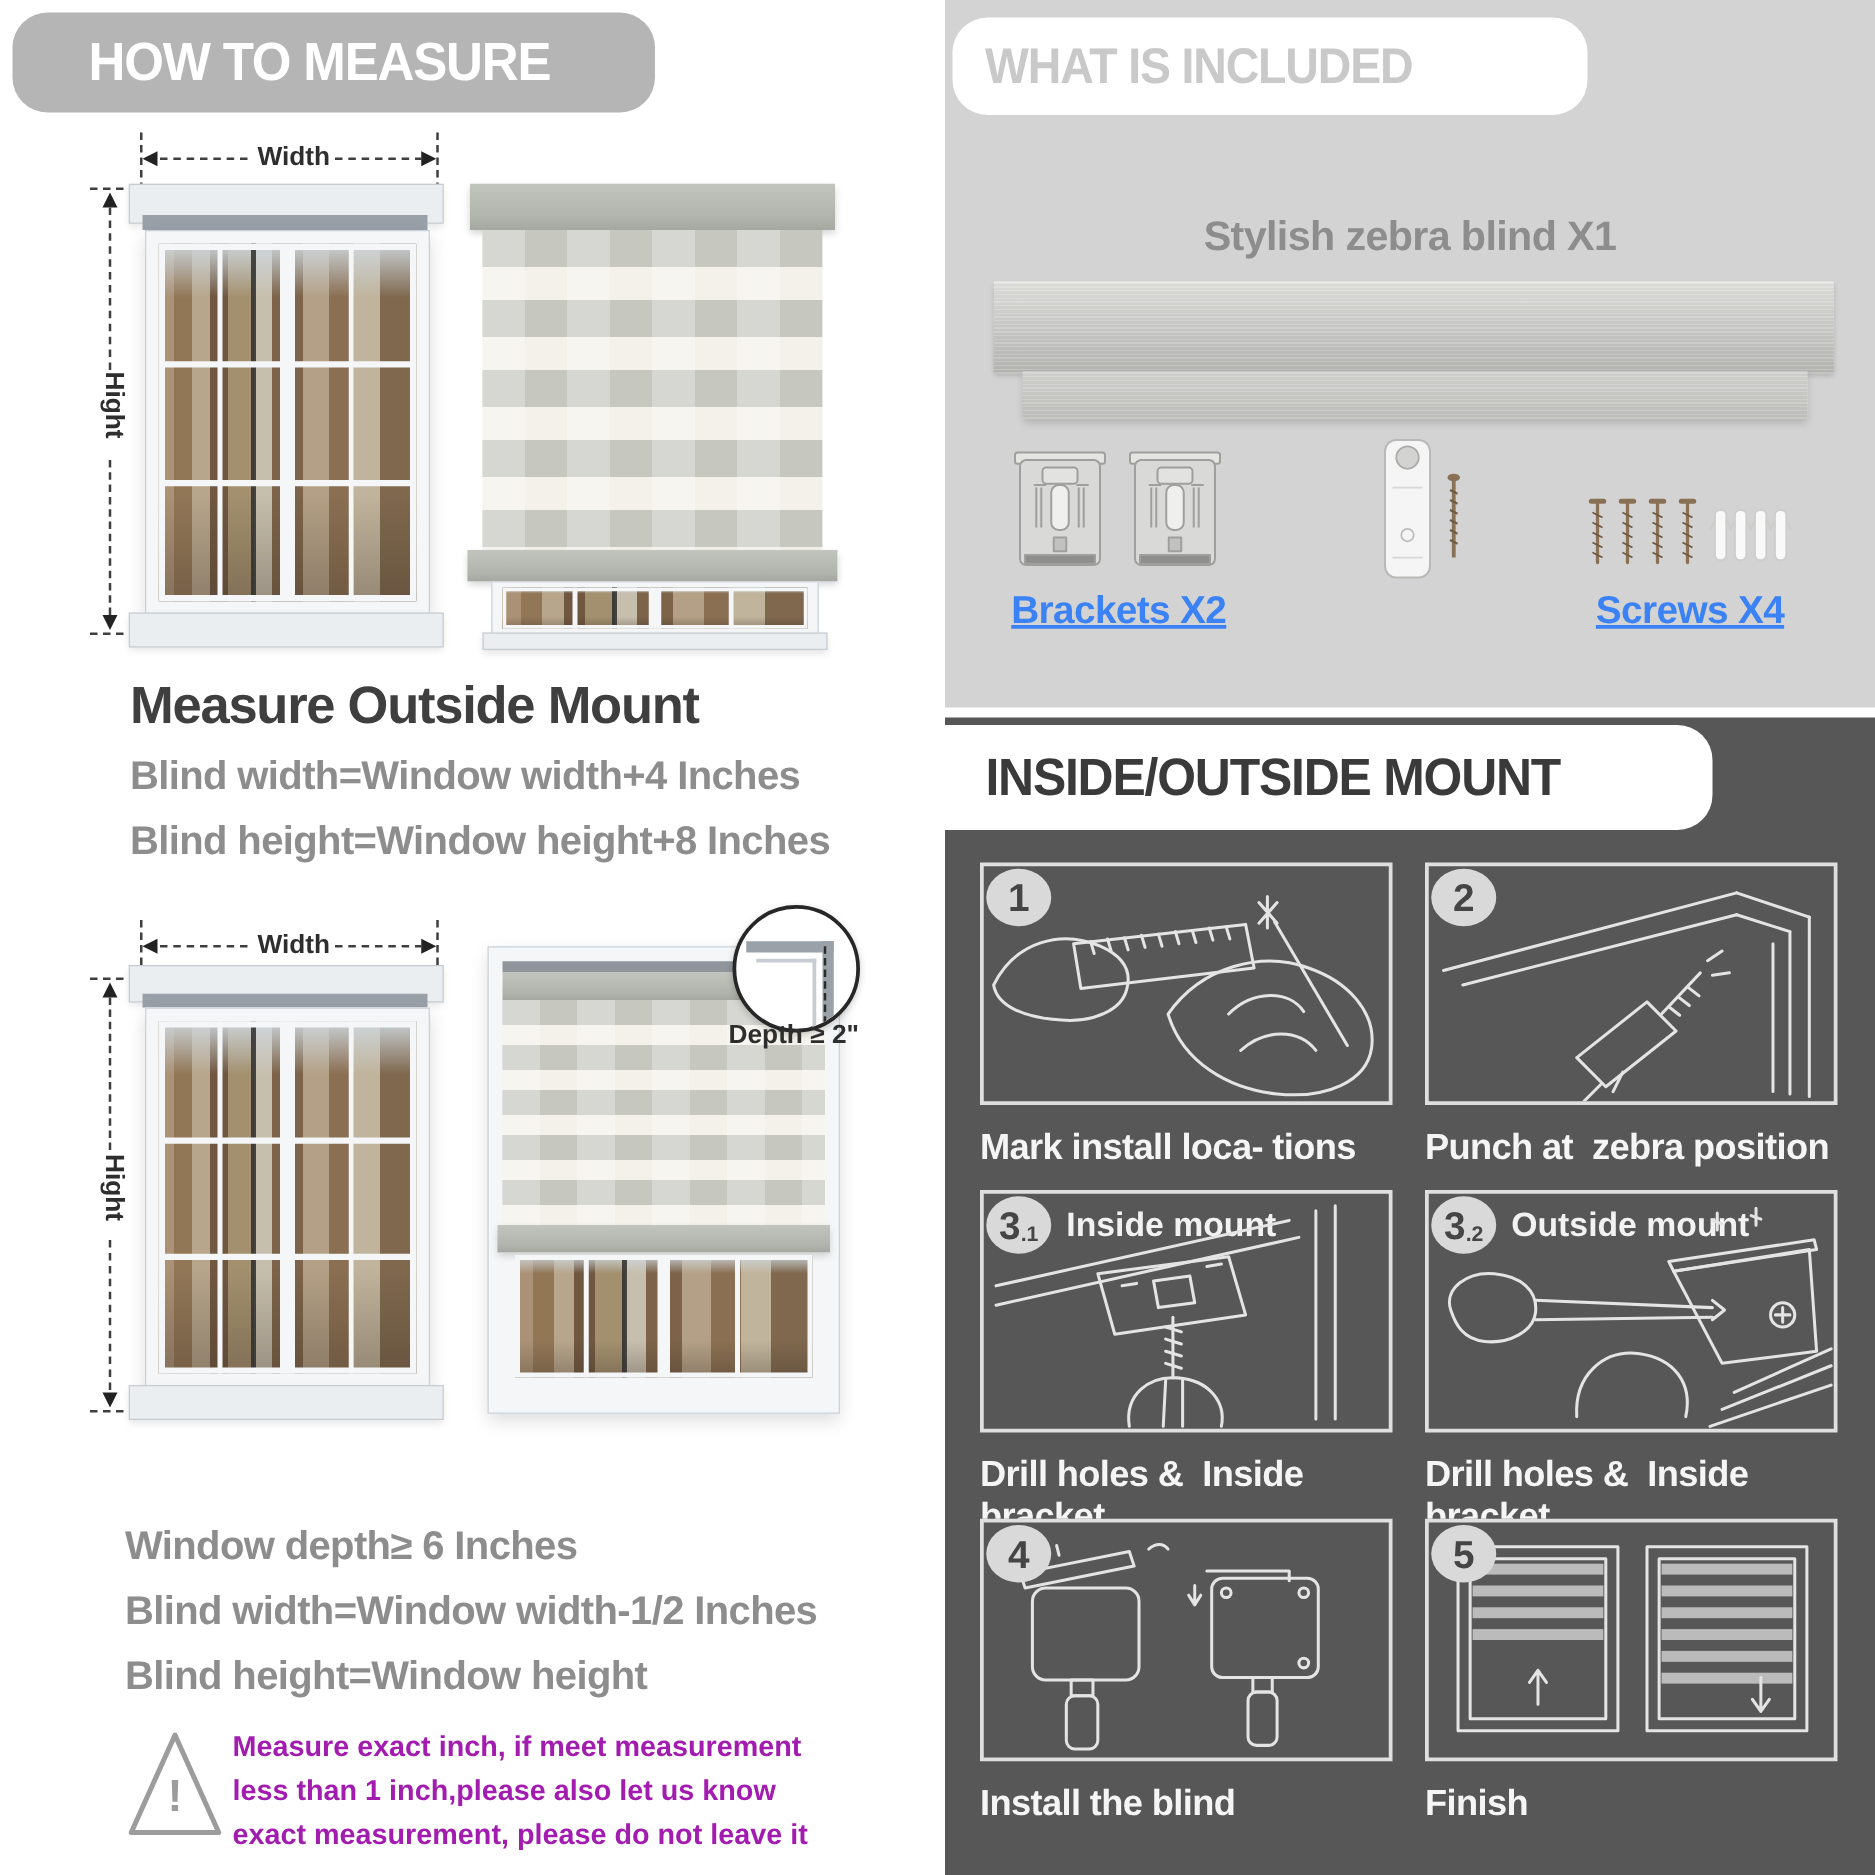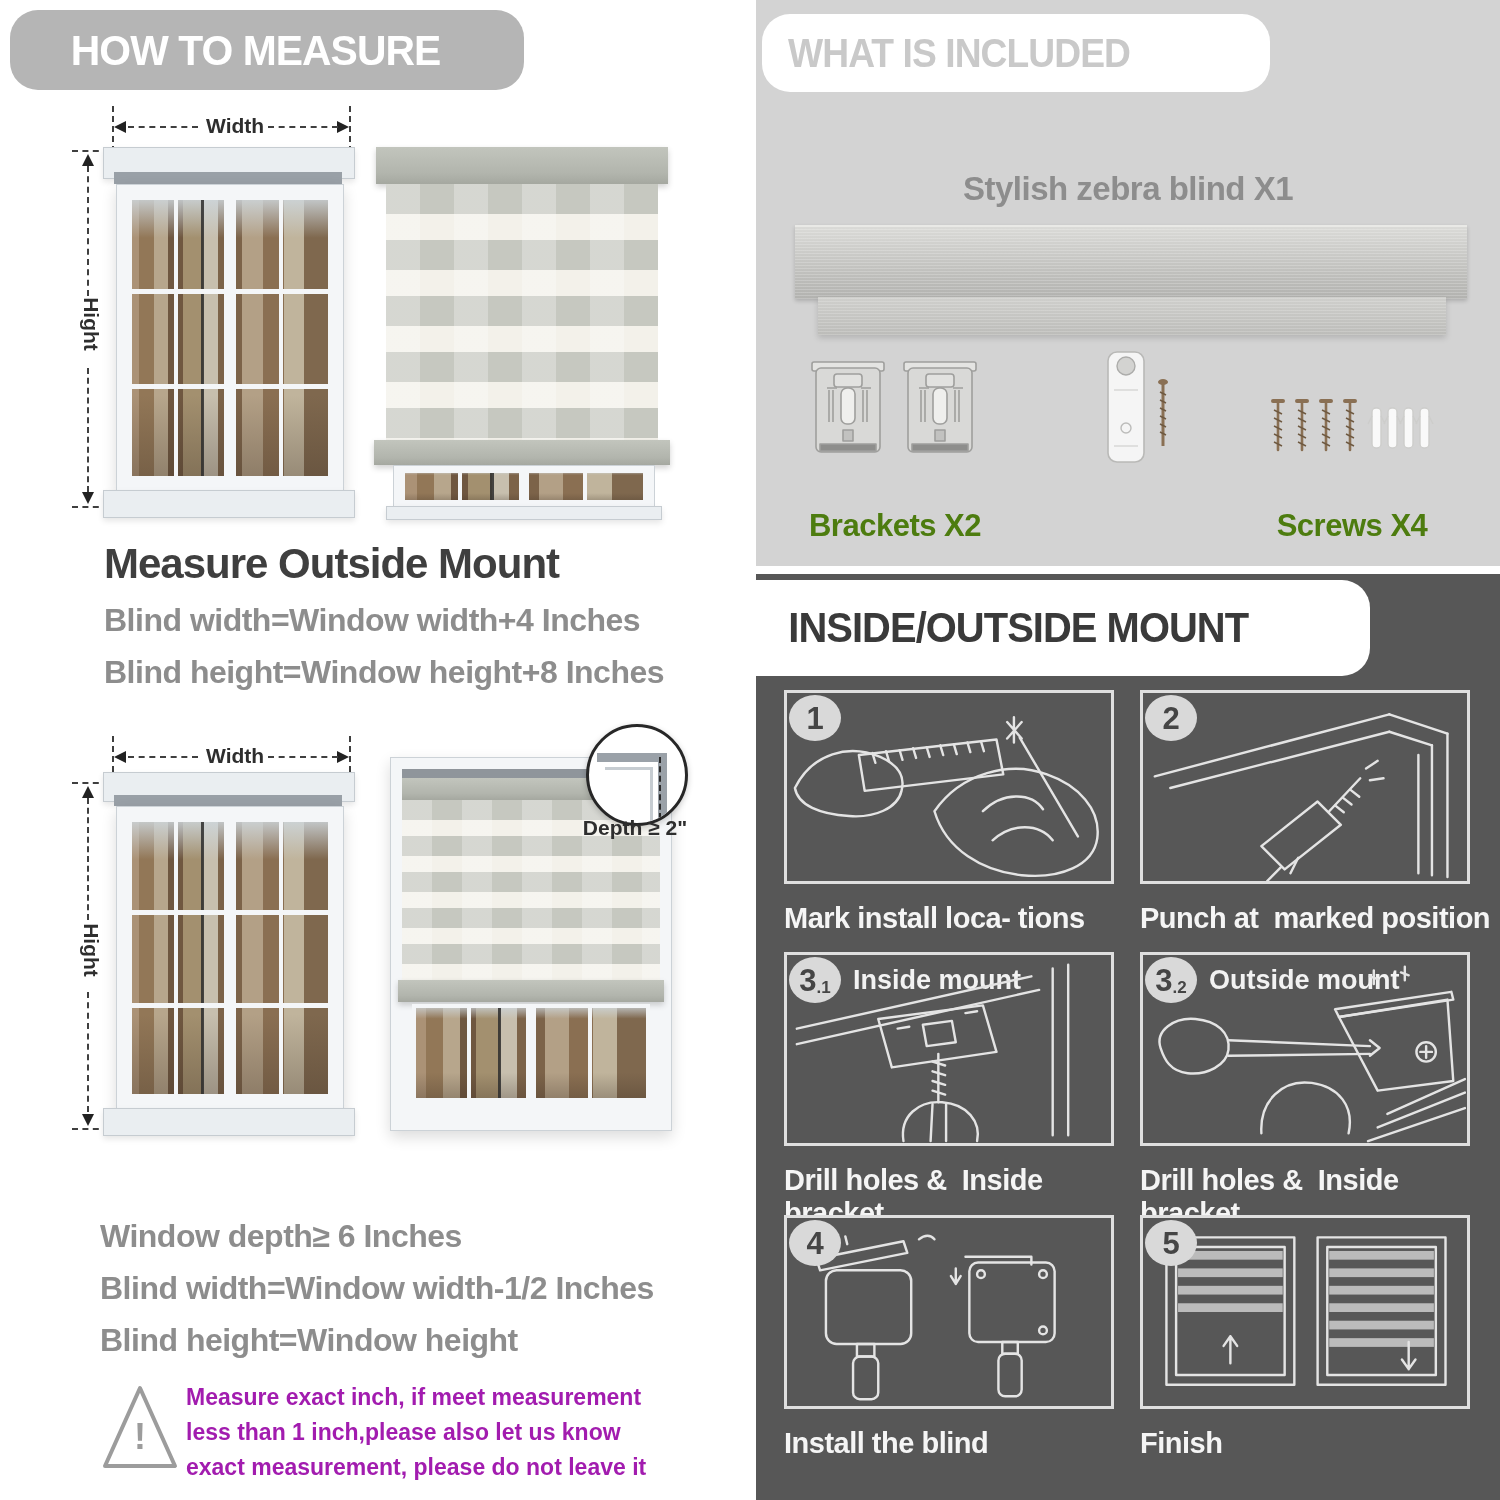--- a/index.html
+++ b/index.html
@@ -81,23 +81,23 @@
   .headrail{position:absolute;left:795px;top:225px;width:672px;height:72px;
     background:
       repeating-linear-gradient(0deg, rgba(255,255,255,.20) 0 1px, rgba(255,255,255,0) 1px 3px),
       linear-gradient(180deg,#dadad7 0%,#c3c3c0 55%,#b2b2af 100%);
     border-top:2px solid #e9e9e6;box-shadow:0 2px 4px rgba(0,0,0,.18);}
   .valance{position:absolute;left:818px;top:297px;width:628px;height:38px;
     background:
       repeating-linear-gradient(0deg, rgba(255,255,255,.18) 0 1px, rgba(255,255,255,0) 1px 3px),
       linear-gradient(180deg,#cfcfcc 0%,#bcbcb9 100%);
     box-shadow:0 3px 6px rgba(0,0,0,.15);}
-  .item-label{position:absolute;top:508px;text-align:center;font-size:31px;font-weight:bold;color:#4d7c0f;letter-spacing:-.5px;}
-
-  .hdr-white2{position:absolute;left:756px;top:580px;width:614px;height:96px;background:#ffffff;
+  .item-label{position:absolute;top:470px;text-align:center;font-size:31px;font-weight:bold;color:#3b82f6;letter-spacing:-.5px;text-decoration:underline;}
+
+  .hdr-white2{position:absolute;left:756px;top:580px;width:614px;height:84px;background:#ffffff;
               border-radius:0 28px 28px 0;display:flex;align-items:center;}
   .hdr-white2 .t{color:#3a3a3a;font-weight:bold;font-size:42px;letter-spacing:-1px;padding-left:34px;
                  transform:scaleX(.95);transform-origin:left center;white-space:nowrap;}
 
   .step{position:absolute;width:330px;height:194px;border:3px solid #dfdfdf;box-sizing:border-box;background:#575757;}
   .badge{position:absolute;left:2px;top:2px;width:52px;height:46px;border-radius:50%;background:#d9d9d9;
          display:flex;align-items:center;justify-content:center;z-index:2;}
   .bnum{font-size:31px;font-weight:bold;color:#454545;line-height:1;}
   .bsub{font-size:17px;font-weight:bold;color:#454545;line-height:1;margin-top:14px;}
   .step-title{position:absolute;left:66px;top:10px;font-size:27px;font-weight:bold;color:#f2f2f2;white-space:nowrap;}
@@ -325,21 +325,21 @@
       <path d="M10,86 L252,22 M26,98 L252,40"></path>
       <path d="M252,22 L312,42 M252,40 L296,54"></path>
       <path d="M312,42 V190 M296,54 V188 M282,64 V186"></path>
       <path d="M120,158 L178,112 L202,136 L144,182 Z"></path>
       <path d="M140,180 L126,194 M158,170 L150,186"></path>
       <path d="M190,122 L222,88"></path>
       <path d="M196,116 l9,7 M204,108 l9,7 M212,100 l9,7"></path>
       <path d="M228,78 l12,-8 M232,90 l14,-2"></path>
     </svg>
   </div>
-  <div class="caption" style="left:1140px;top:902px">Punch at  marked position</div>
+  <div class="caption" style="left:1140px;top:902px">Punch at  zebra position</div>
 
   <div class="step" style="left:784px;top:952px">
     <div class="badge">
       <span class="bnum">3</span>
       <span class="bsub">.1</span>
     </div>
     <div class="step-title">Inside mount</div>
     <svg class="lineart" viewBox="0 0 330 194">
       <path d="M8,76 L250,22 M8,92 L258,36"></path>
       <path d="M272,14 V186 M288,10 V186"></path>

